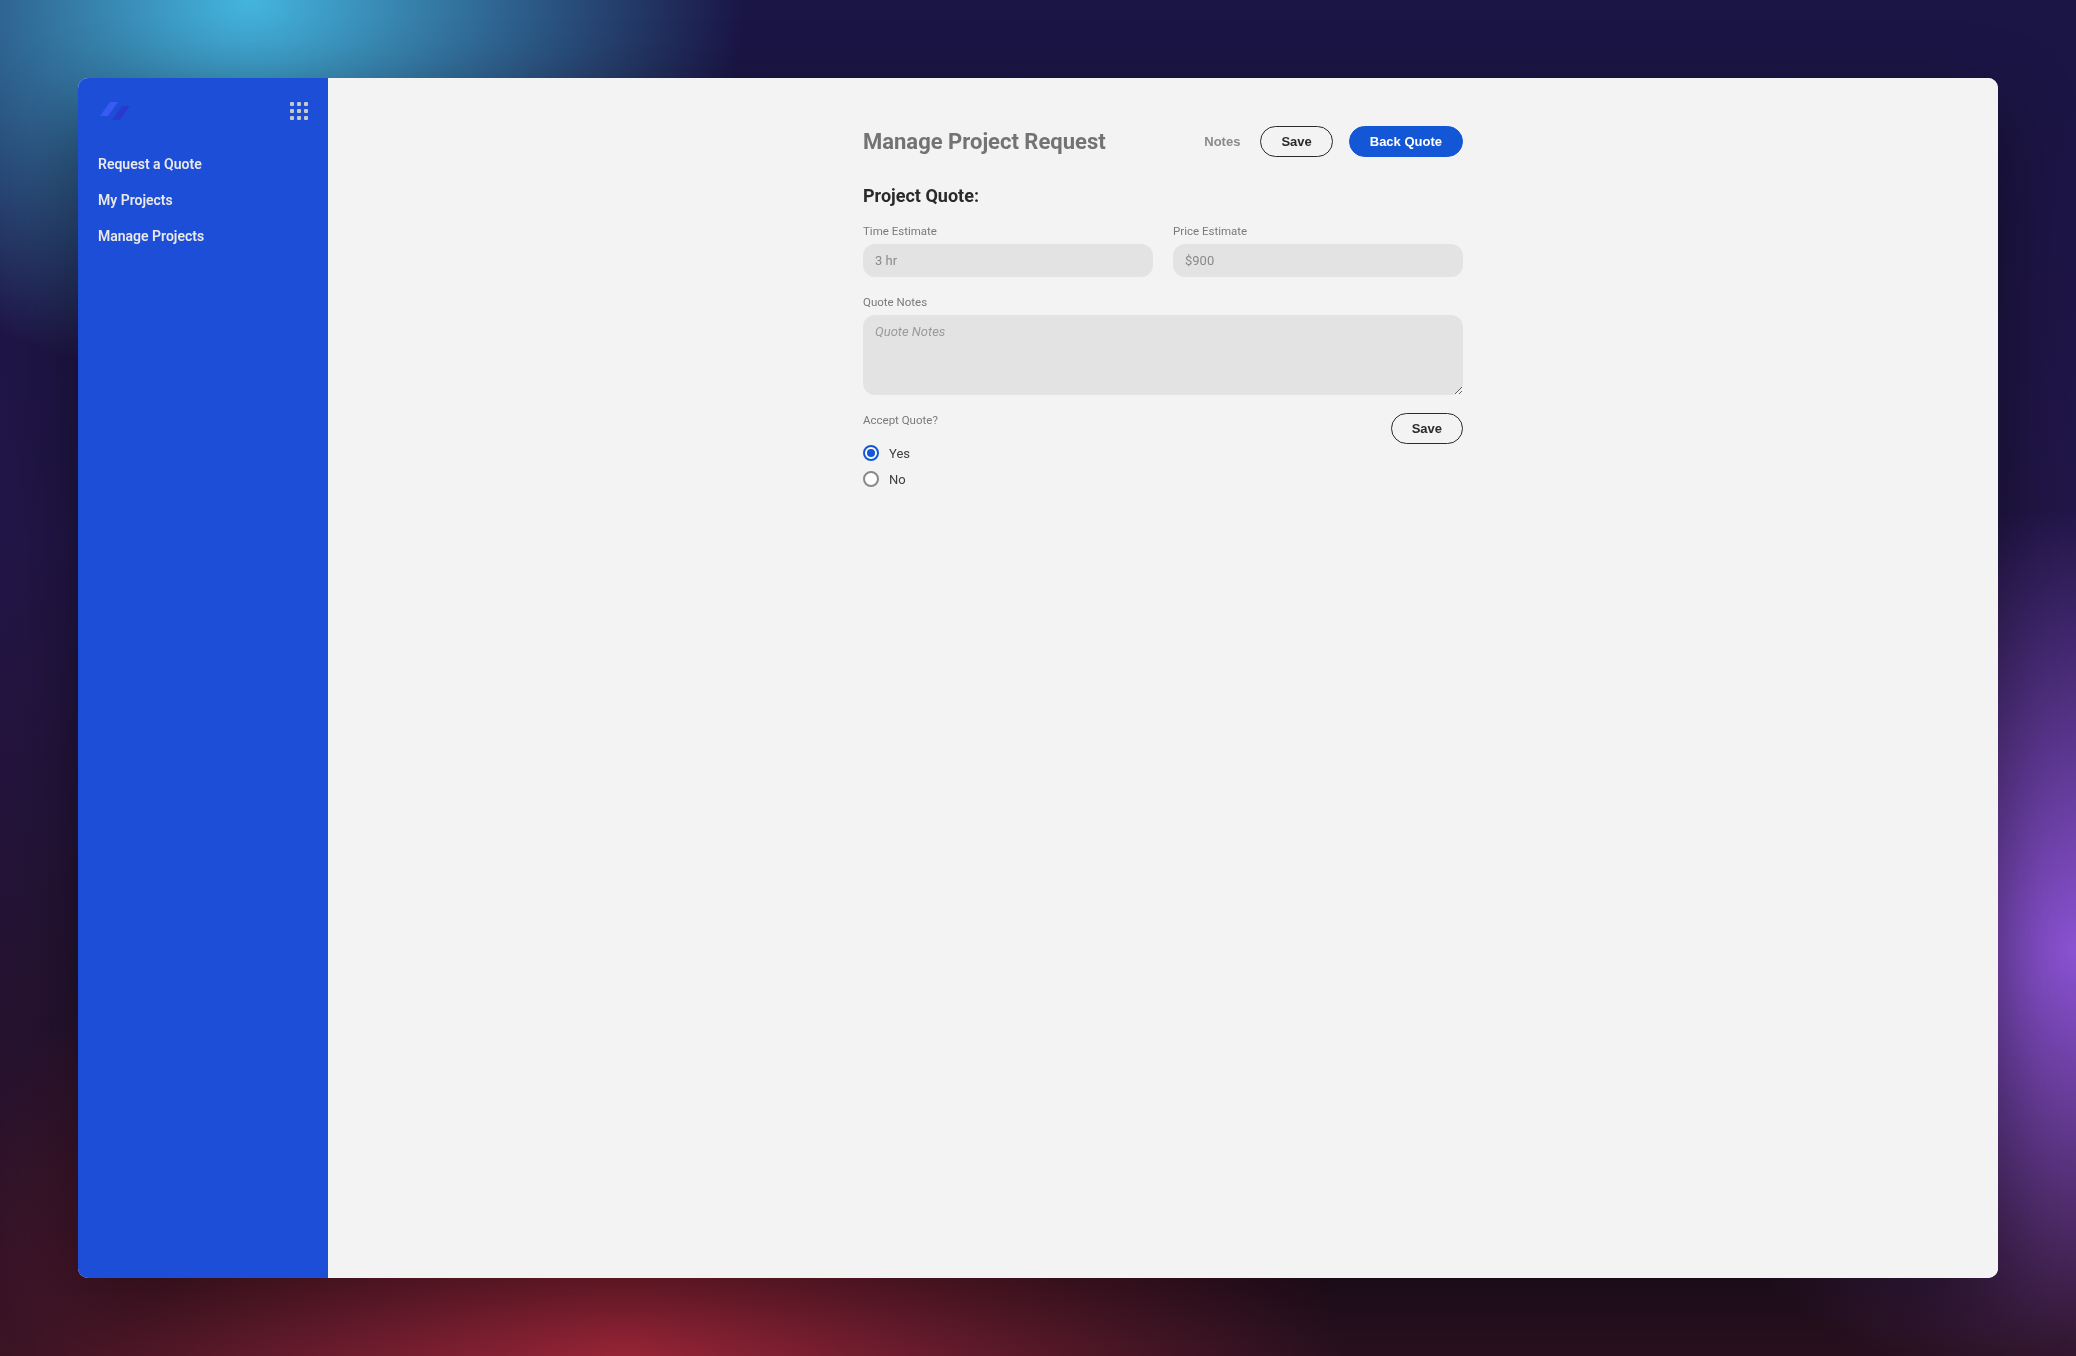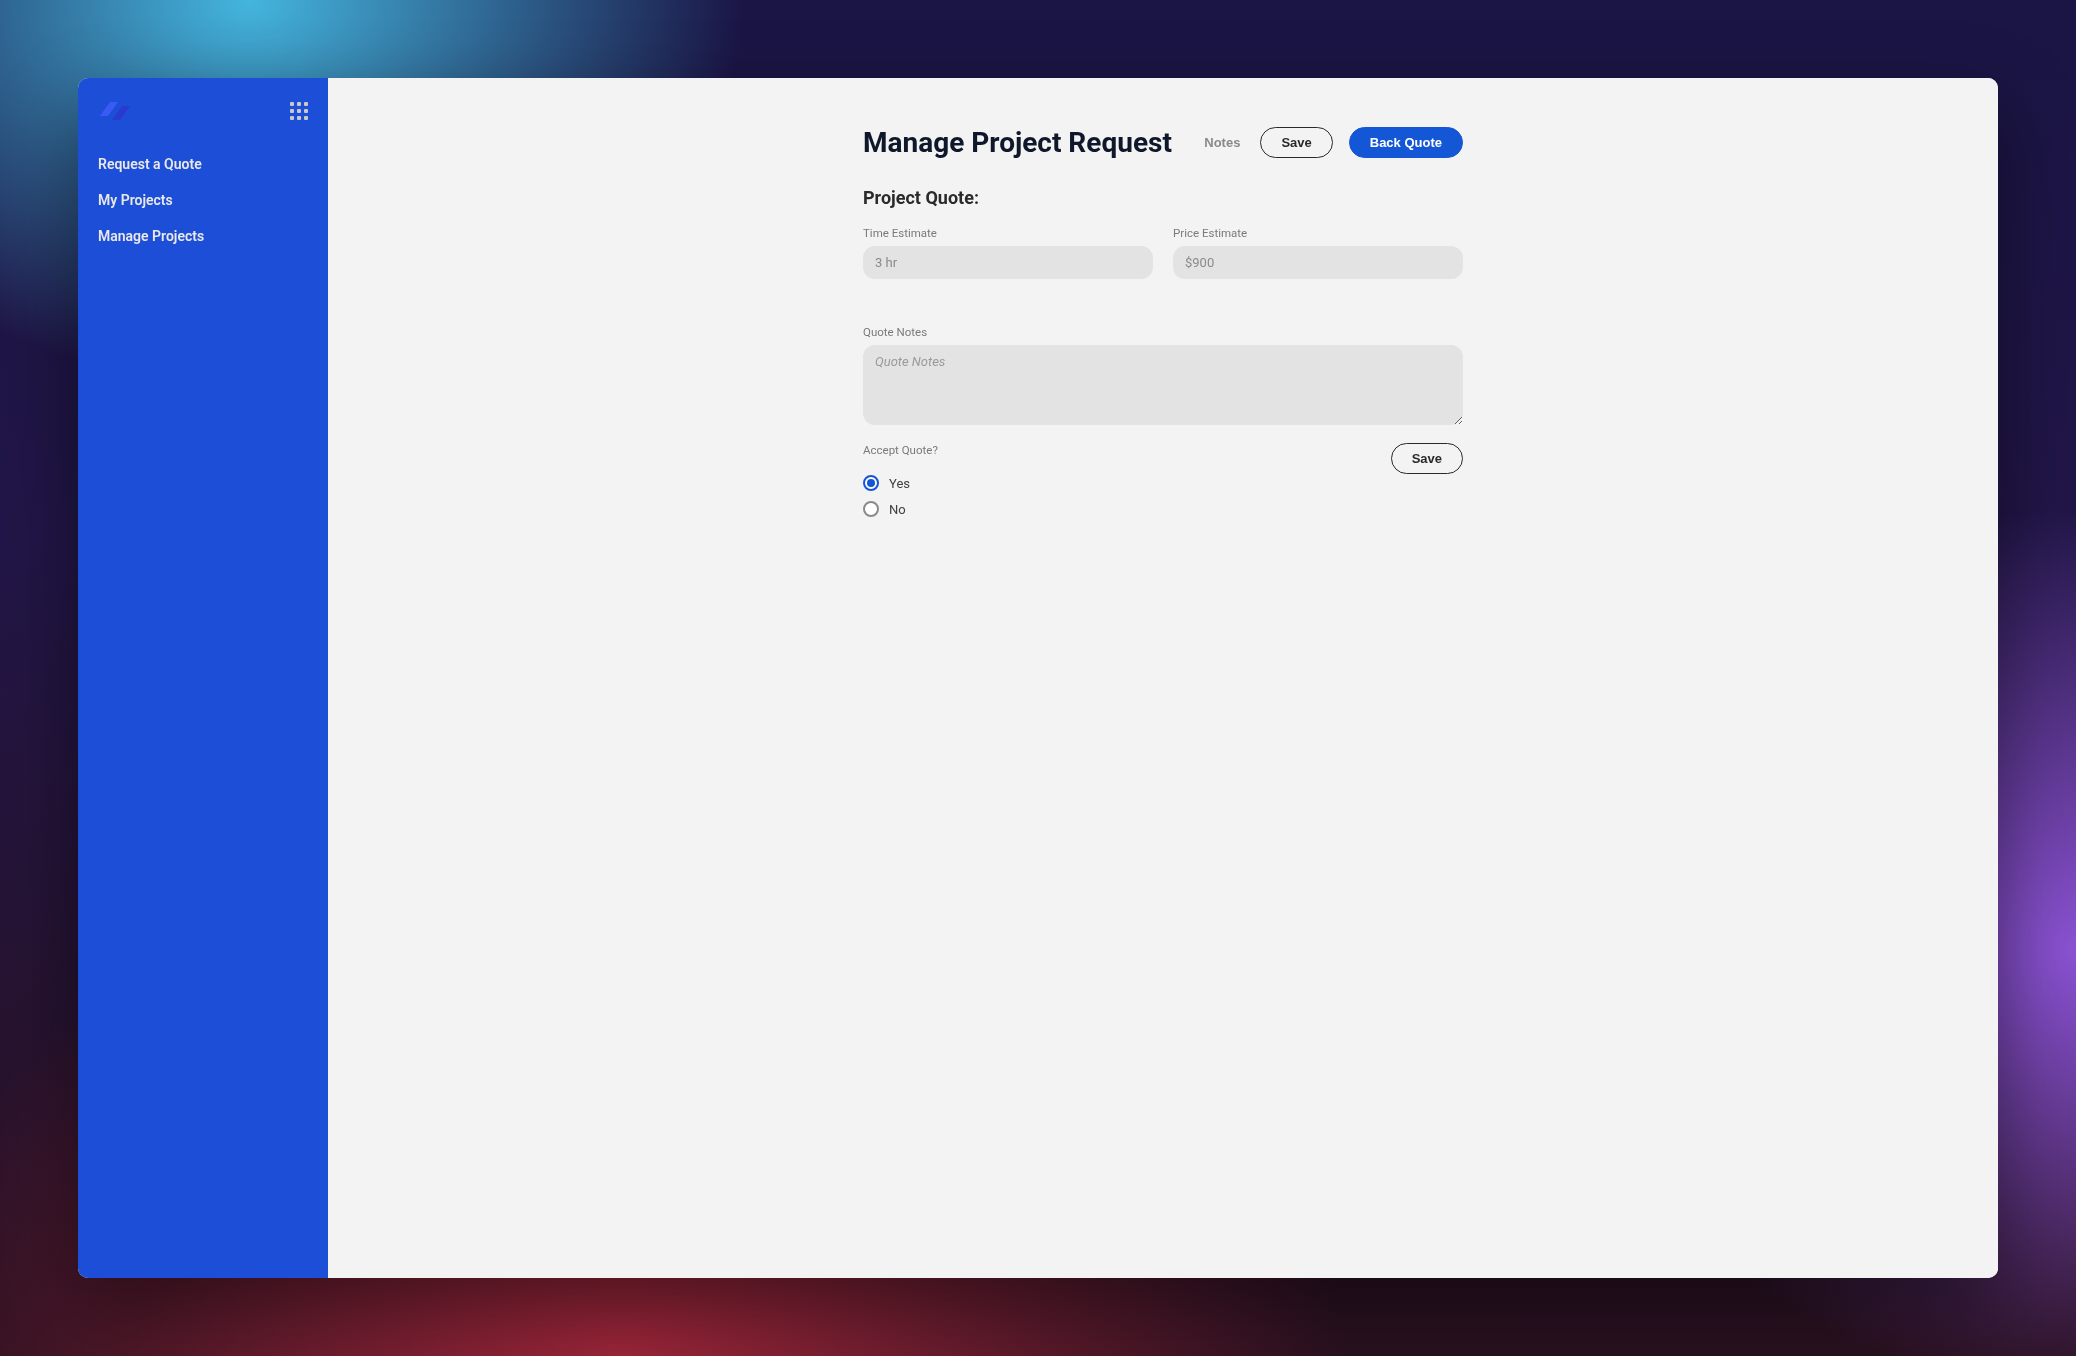--- a/index.html
+++ b/index.html
@@ -88,23 +88,23 @@
       max-width: 100%;
     }
 
     .page-header {
       display: flex;
       align-items: center;
       justify-content: space-between;
       margin-bottom: 28px;
     }
     .page-title {
-      font-size: 28px;
+      font-size: 22px;
       font-weight: 700;
-      color: #0f172a;
+      color: #737373;
     }
     .header-actions { display: flex; align-items: center; gap: 16px; }
 
     .text-btn {
       background: transparent;
       border: none;
       color: #8a8a8a;
       font-size: 13px;
       font-weight: 600;
       cursor: pointer;
@@ -135,21 +135,21 @@
       color: #2a2a2a;
       margin-bottom: 18px;
     }
 
     .form-row {
       display: flex;
       gap: 20px;
       margin-bottom: 18px;
     }
     .form-field { flex: 1; display: flex; flex-direction: column; }
-    .form-field.full { width: 100%; margin-top: 28px; }
+    .form-field.full { width: 100%; }
     .field-label {
       font-size: 11.5px;
       color: #7a7a7a;
       margin-bottom: 6px;
     }
     .field-input, .field-textarea {
       background: #e3e3e3;
       border: none;
       border-radius: 12px;
       padding: 9px 12px;

